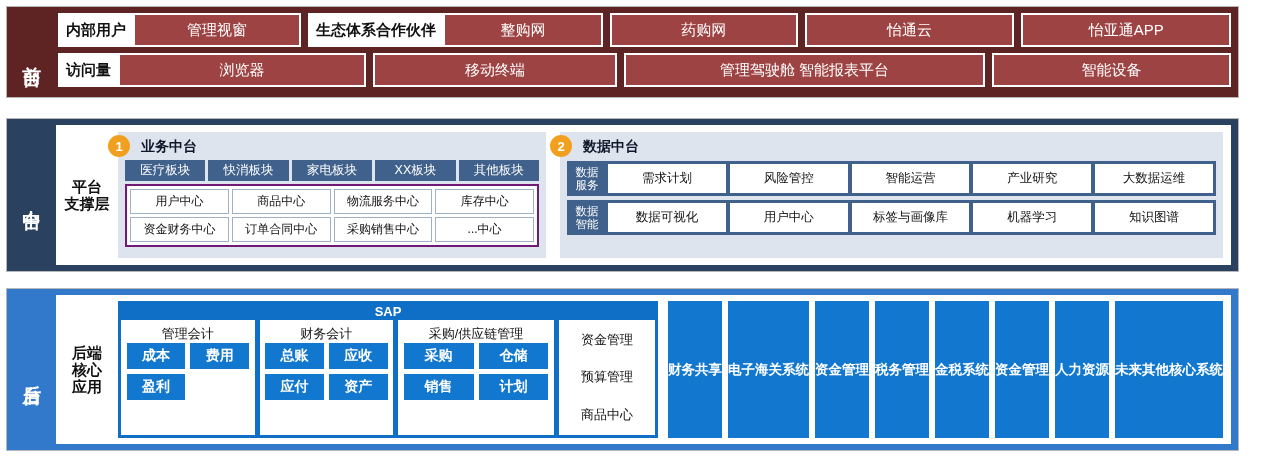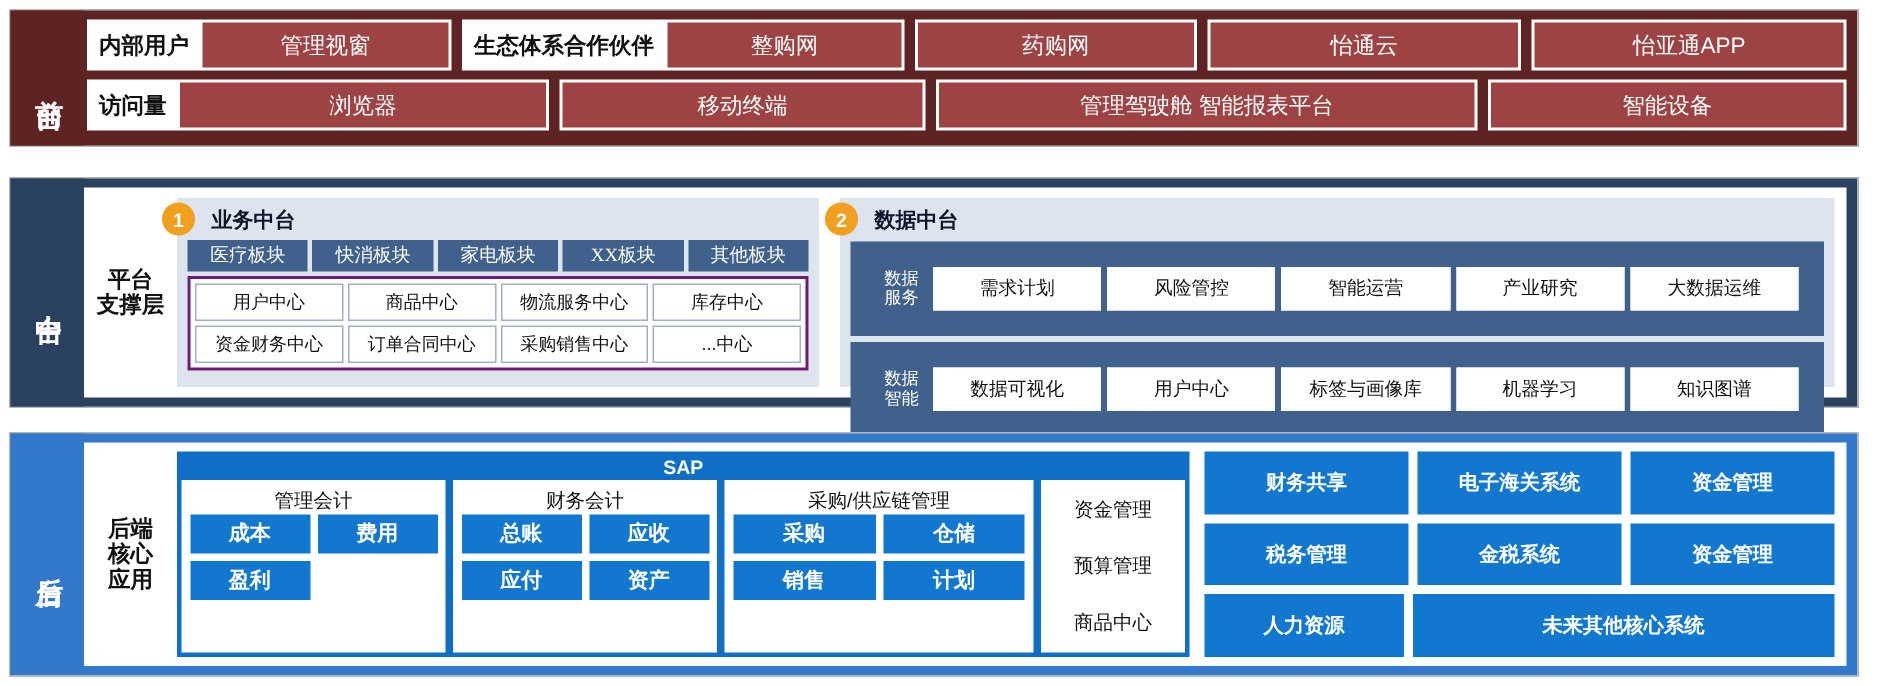--- a/index.html
+++ b/index.html
@@ -50,36 +50,36 @@
   .panel{position:relative;background:#DDE4EE;flex:1 1 0;padding:4px 7px 7px 7px;box-sizing:border-box;}
   .panel.p1{flex:0 0 428px;}
   .panel-head{display:flex;align-items:center;gap:6px;height:21px;margin-left:16px;}
   .badge{
     position:absolute;left:-10px;top:3px;width:22px;height:22px;border-radius:50%;
     background:#F0A01E;color:#ffffff;font-size:13px;font-weight:bold;
     display:flex;align-items:center;justify-content:center;
   }
   .panel-title{font-weight:bold;font-size:14px;color:#0f172a;}
 
-  .seg-row{display:flex;gap:3px;margin-top:3px;font-family:Liberation Serif, serif;}
+  .seg-row{display:flex;gap:3px;margin-top:3px;}
   .seg{
     background:#40618B;color:#ffffff;font-size:12.5px;flex:1 1 0;
     height:21px;display:flex;align-items:center;justify-content:center;white-space:nowrap;
   }
   .center-wrap{
     border:2px solid #701a75;background:#ffffff;margin-top:3px;padding:3px;
     display:flex;flex-direction:column;gap:3px;box-sizing:border-box;
   }
   .center-row{display:flex;gap:3px;}
   .center{
     flex:1 1 0;border:1px solid #9fb0c7;background:#ffffff;color:#111;font-size:12px;
     height:23px;display:flex;align-items:center;justify-content:center;white-space:nowrap;
   }
 
-  .dbandrow{display:flex;align-items:stretch;background:#40618B;margin-top:4px;padding:17px;gap:4px;box-sizing:border-box;}
+  .dbandrow{display:flex;align-items:stretch;background:#40618B;margin-top:4px;padding:3px;gap:4px;box-sizing:border-box;}
   .dlabel{
     flex:0 0 34px;color:#ffffff;font-size:11.5px;line-height:1.12;text-align:center;
     display:flex;flex-direction:column;align-items:center;justify-content:center;
   }
   .dcell{
     flex:1 1 0;background:#ffffff;border:1px solid #ffffff;color:#111;font-size:12.5px;
     height:27px;display:flex;align-items:center;justify-content:center;white-space:nowrap;
   }
 
   
@@ -114,21 +114,21 @@
   .sap-col{
     background:#ffffff;flex:0 0 96px;display:flex;flex-direction:column;gap:5px;
     padding:4px;box-sizing:border-box;justify-content:space-between;
   }
   .sap-col-cell{
     flex:1 1 0;border:1px solid #ffffff;background:#ffffff;color:#111;font-size:13px;
     display:flex;align-items:center;justify-content:center;white-space:nowrap;
   }
 
   .ext{
-    flex:0 0 420px;display:flex;flex-direction:column;gap:6px;box-sizing:border-box;
+    flex:0 0 420px;display:flex;flex-direction:row;gap:6px;box-sizing:border-box;
   }
   .ext-row{display:flex;gap:6px;flex:1 1 0;}
   .ext-cell{
     background:#1277CE;color:#ffffff;font-weight:bold;font-size:13.5px;flex:1 1 0;
     display:flex;align-items:center;justify-content:center;white-space:nowrap;
   }
   .ext-cell.grow2{flex:2.12 1 0;}
 </style>
 </head>
 <body>

